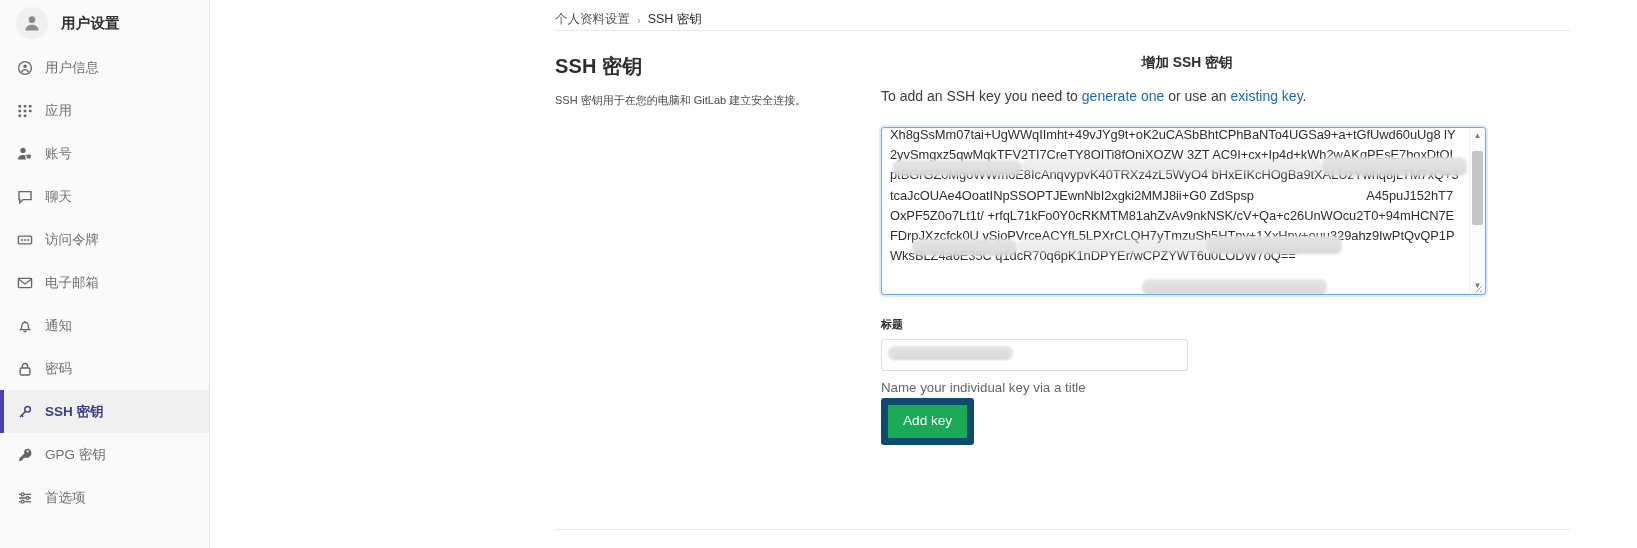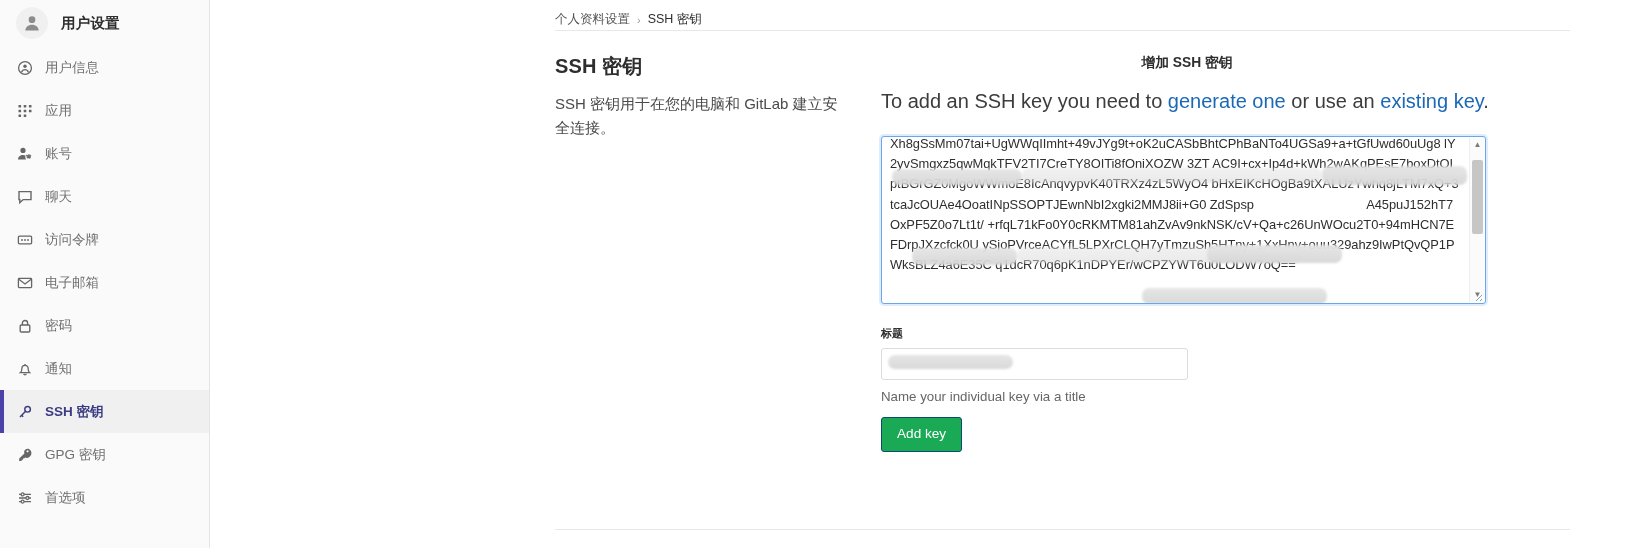--- a/index.html
+++ b/index.html
@@ -104,32 +104,32 @@
 
   
   .col-left { width: 290px; flex: 0 0 290px; padding-top: 2px; }
   .col-left h2 {
     margin: 0 0 12px 0;
     font-size: 20px; font-weight: 700; color: #2e2e2e;
     letter-spacing: .1px;
   }
   .col-left p {
     margin: 0;
-    font-size: 15px; line-height: 1.62; color: #4a4a4a;
+    font-size: 11px; line-height: 1.62; color: #4a4a4a;
   }
 
   
   .col-right { width: 612px; flex: 0 0 612px; padding-top: 3px; }
   .form-h {
     margin: 0 0 14px 0;
     font-size: 13.8px; font-weight: 700; color: #2e2e2e; text-align: center;
   }
   .form-intro {
     margin: 0 0 20px 0;
-    font-size: 20px; color: #3c3c3c; line-height: 1.5;
+    font-size: 14px; color: #3c3c3c; line-height: 1.5;
   }
   .form-intro a { color: #1b69b6; text-decoration: none; }
   .field-label {
     font-size: 13.6px; font-weight: 700; color: #2e2e2e;
     margin: 0 0 6px 0;
   }
   .field-help-top {
     font-size: 13.5px; color: #3c3c3c; line-height: 1.48;
     margin: 0 0 9px 0;
     max-width: 600px;
@@ -204,24 +204,24 @@
   .title-input .val {
     position: absolute; left: 9px; top: 6px;
     font-size: 13px; color: #3a3a3a; white-space: nowrap;
   }
   .field-help {
     margin: 9px 0 0 0;
     font-size: 13.3px; color: #666;
   }
   .btn-add {
     display: inline-block;
-    margin-top: 13px;
+    margin-top: 3px;
     padding: 8px 15px 9px 15px;
     background: #1aaa55;
-    border: 1px solid #0c4a6e;
+    border: 7px solid #0c4a6e;
     border-radius: 3px;
     color: #fff;
     font-size: 13.6px;
     font-weight: 400;
     cursor: pointer;
     line-height: 1.15;
   }
   .bottom-rule {
     position: absolute;
     left: 345px; top: 529px;
@@ -312,37 +312,37 @@
           <svg viewBox="0 0 16 16" fill="none" stroke="currentColor" stroke-width="1.3">
             <rect x="1.4" y="3.4" width="13.2" height="9.2" rx=".8"></rect>
             <path d="M1.8 4.2L8 8.9l6.2-4.7"></path>
           </svg>
         </span>
         <span class="lbl">电子邮箱</span>
       </a>
 
       <a class="nav-item">
         <span class="ic">
-          <svg viewBox="0 0 16 16" fill="none" stroke="currentColor" stroke-width="1.35">
-            <rect x="3.2" y="7" width="9.6" height="7" rx="1.1"></rect>
-            <path d="M5.4 7V5.1a2.6 2.6 0 015.2 0V7"></path>
-          </svg>
-        </span>
-        <span class="lbl">密码</span>
-      </a>
-
-      <a class="nav-item">
-        <span class="ic">
           <svg viewBox="0 0 16 16" fill="none" stroke="currentColor" stroke-width="1.3">
             <path d="M3.5 11.6h9c-1.1-.9-1.3-2-1.3-3.6 0-2.1-1-3.7-3.2-3.7S4.8 5.9 4.8 8c0 1.6-.2 2.7-1.3 3.6z"></path>
             <path d="M6.7 12.8a1.35 1.35 0 002.6 0"></path>
             <path d="M8 3v1.2"></path>
           </svg>
         </span>
         <span class="lbl">通知</span>
+      </a>
+
+      <a class="nav-item">
+        <span class="ic">
+          <svg viewBox="0 0 16 16" fill="none" stroke="currentColor" stroke-width="1.35">
+            <rect x="3.2" y="7" width="9.6" height="7" rx="1.1"></rect>
+            <path d="M5.4 7V5.1a2.6 2.6 0 015.2 0V7"></path>
+          </svg>
+        </span>
+        <span class="lbl">密码</span>
       </a>
 
       <a class="nav-item active">
         <span class="ic">
           <svg viewBox="0 0 16 16" fill="none" stroke="currentColor" stroke-width="1.45">
             <circle cx="10.6" cy="5.3" r="2.8"></circle>
             <path d="M8.6 7.3L3 12.9"></path>
             <path d="M4.7 11.2l1.5 1.5"></path>
           </svg>
         </span>

